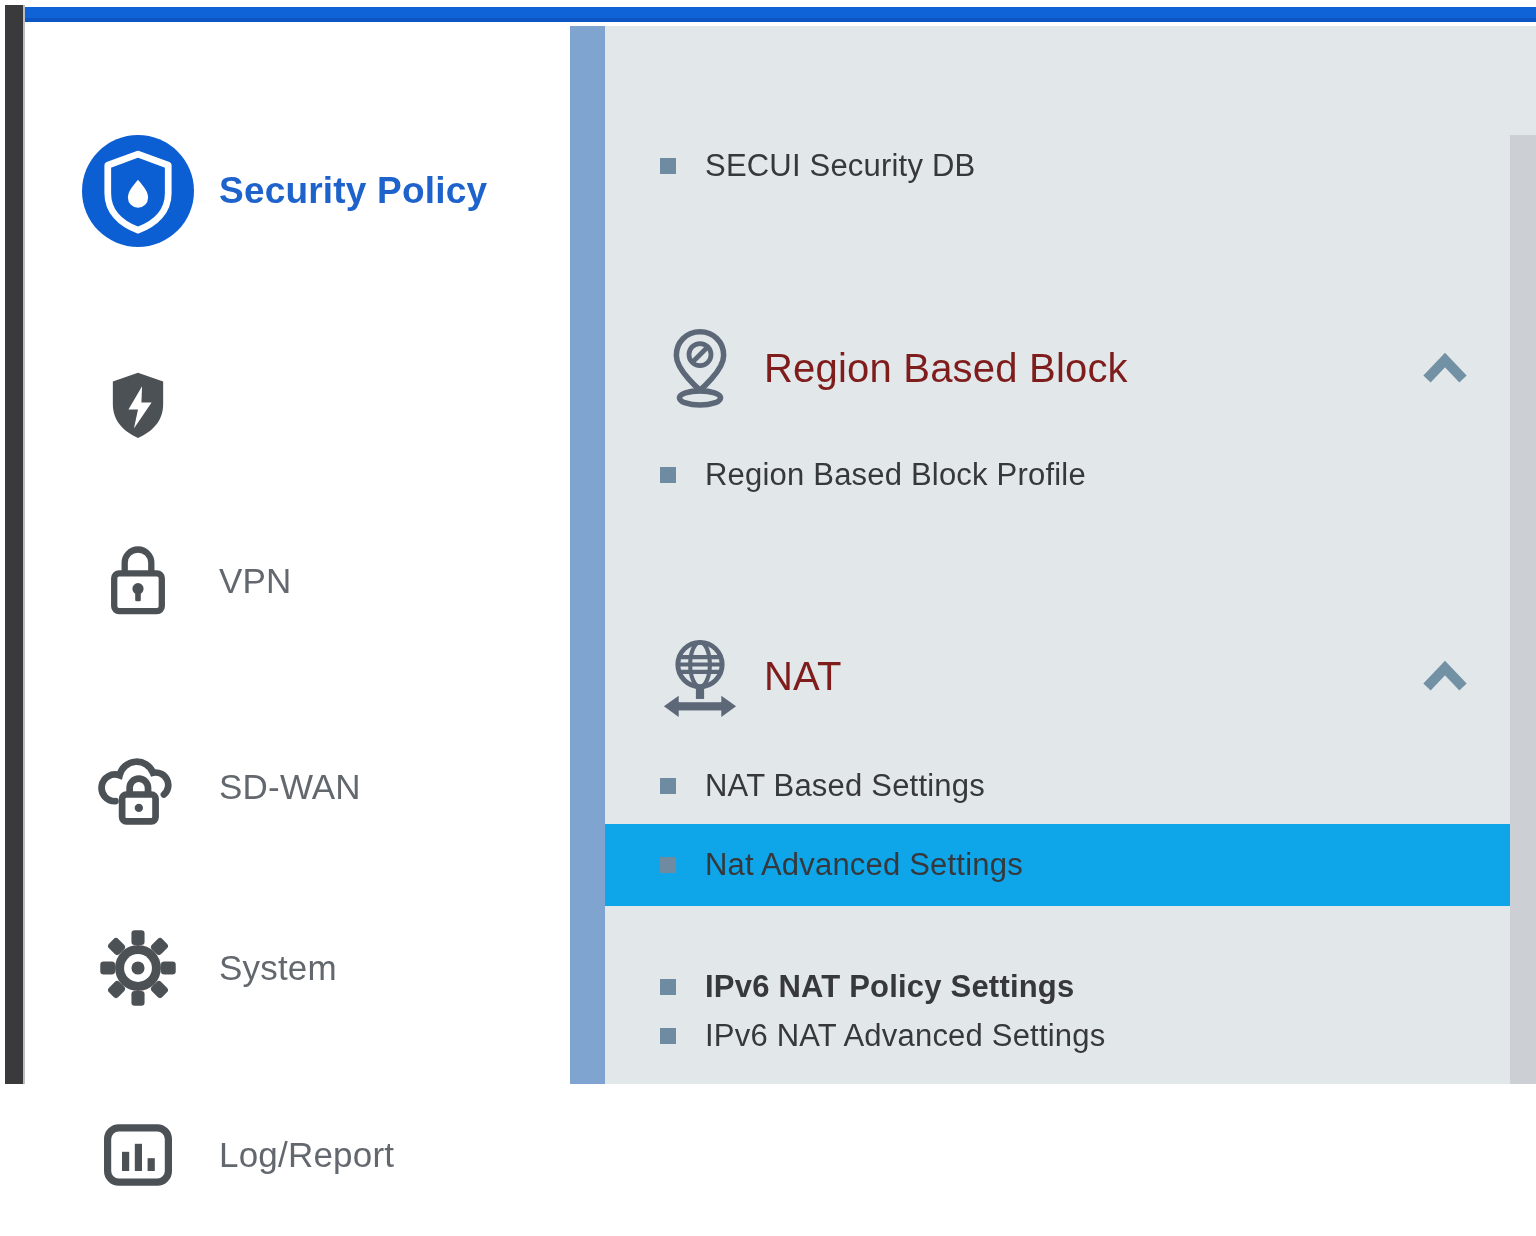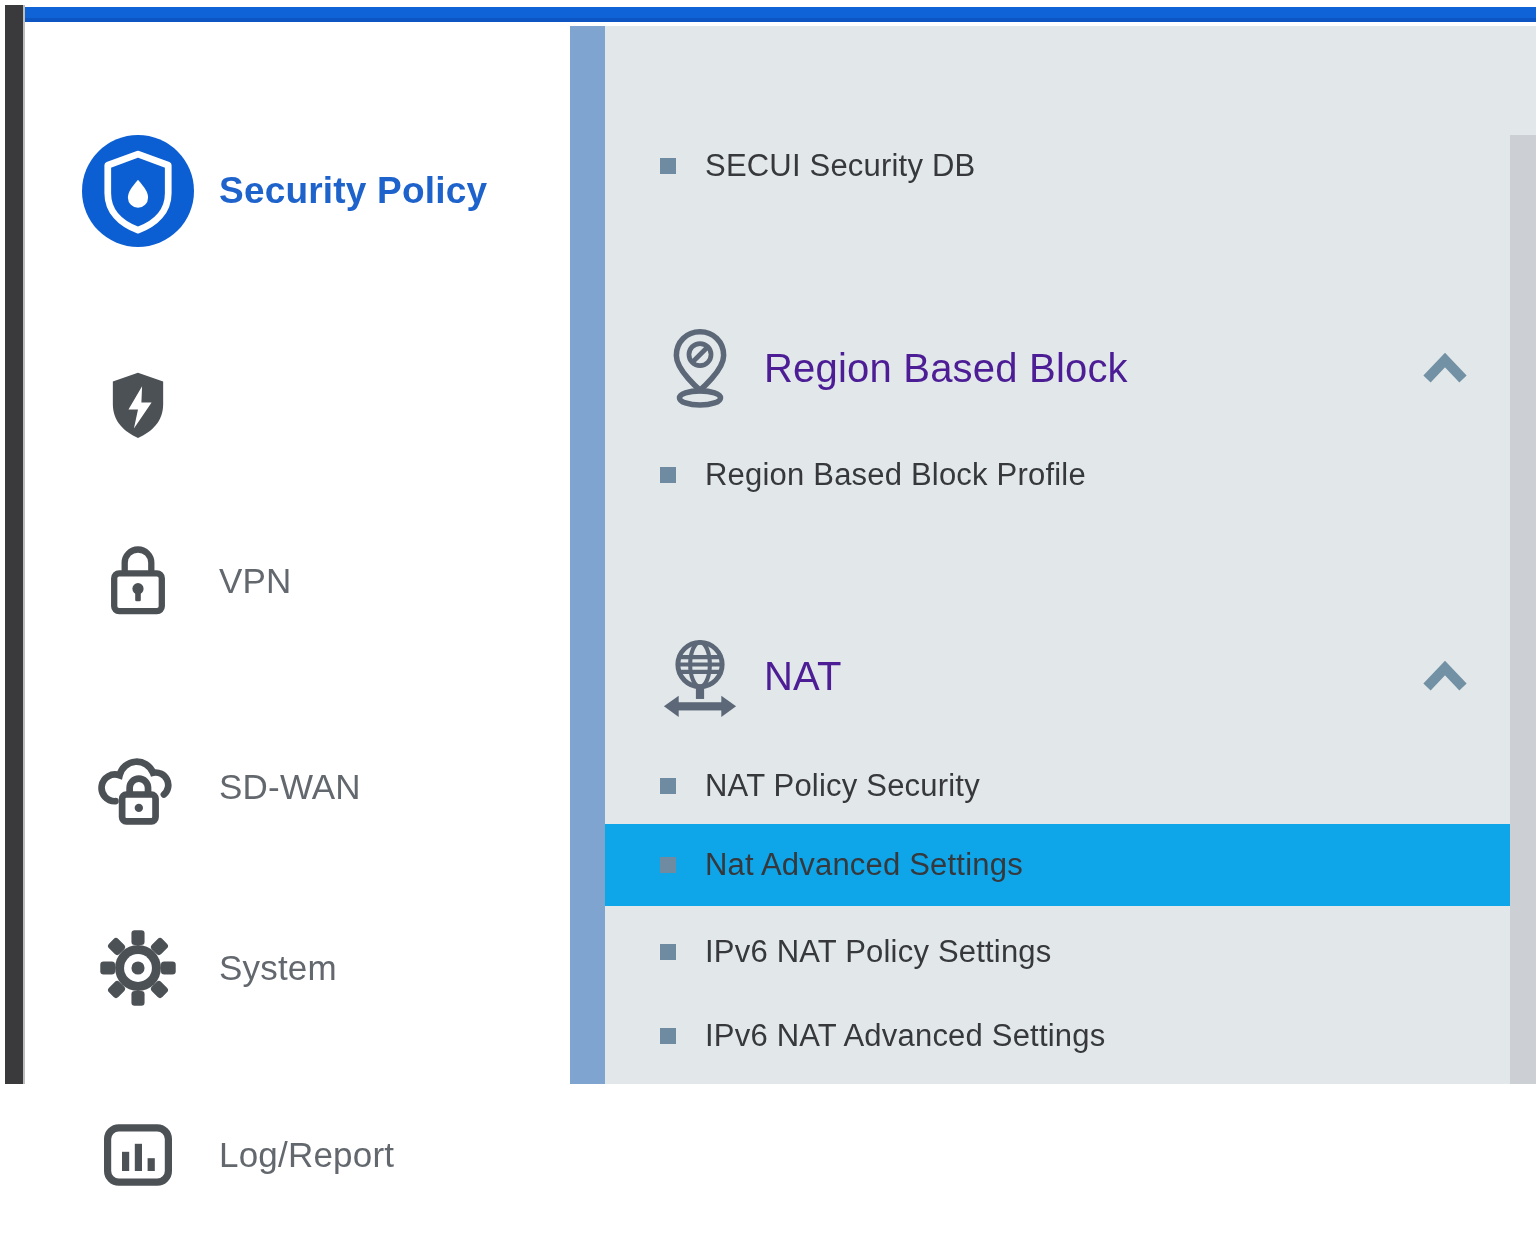--- a/index.html
+++ b/index.html
@@ -25,21 +25,21 @@
   .panel   { position:absolute; left:605px; right:0; top:26px; bottom:0; background:#e2e7ea; overflow:hidden; }
   .scrollbar { position:absolute; right:0; width:26px; top:109px; bottom:0; background:#cccfd3; }
 
   .menu-row { position:absolute; left:0; right:26px; height:70px; display:flex; align-items:center; cursor:pointer; }
   .menu-row .bullet { width:16px; height:16px; background:#6f8ba1; margin-left:55px; margin-right:29px; flex:none; }
   .menu-row .mi-label { font-size:31px; color:#36383b; letter-spacing:0.2px; }
   .menu-row.selected { background:#0ea5e9; height:82px; }
 
   .section-head { position:absolute; left:0; right:26px; height:90px; display:flex; align-items:center; cursor:pointer; }
   .section-head .sec-icon { width:100px; min-width:100px; display:flex; justify-content:center; align-items:center; margin-left:45px; }
-  .section-head .sec-title { font-size:40px; color:#4c1d95; margin-left:14px; letter-spacing:0.2px; }
+  .section-head .sec-title { font-size:40px; color:#7f1d1d; margin-left:14px; letter-spacing:0.2px; }
   .chevron { position:absolute; left:810px; width:60px; height:56px; display:flex; align-items:center; justify-content:center; cursor:pointer; }
 
   svg { display:block; }
 </style>
 </head>
 <body>
 
 <div class="stage">
 
   <div class="left-strip"></div>
@@ -190,29 +190,29 @@
       <span class="sec-title">NAT</span>
     </div>
     <div class="chevron" style="top:623px;">
       <svg width="52" height="36" viewBox="0 0 52 36">
         <polyline points="8,28 26,9 44,28" fill="none" stroke="#7291a5" stroke-width="10" stroke-linejoin="miter"></polyline>
       </svg>
     </div>
 
     <div class="menu-row" style="top:725px;">
       <span class="bullet"></span>
-      <span class="mi-label">NAT Policy Security</span>
+      <span class="mi-label">NAT Based Settings</span>
     </div>
 
     <div class="menu-row selected" style="top:798px;">
       <span class="bullet"></span>
       <span class="mi-label">Nat Advanced Settings</span>
     </div>
 
-    <div class="menu-row" style="top:891px;">
+    <div class="menu-row" style="top:926px;font-weight:bold;">
       <span class="bullet"></span>
       <span class="mi-label">IPv6 NAT Policy Settings</span>
     </div>
 
     <div class="menu-row" style="top:975px;">
       <span class="bullet"></span>
       <span class="mi-label">IPv6 NAT Advanced Settings</span>
     </div>
 
     <div class="section-head" style="top:1168px;">

